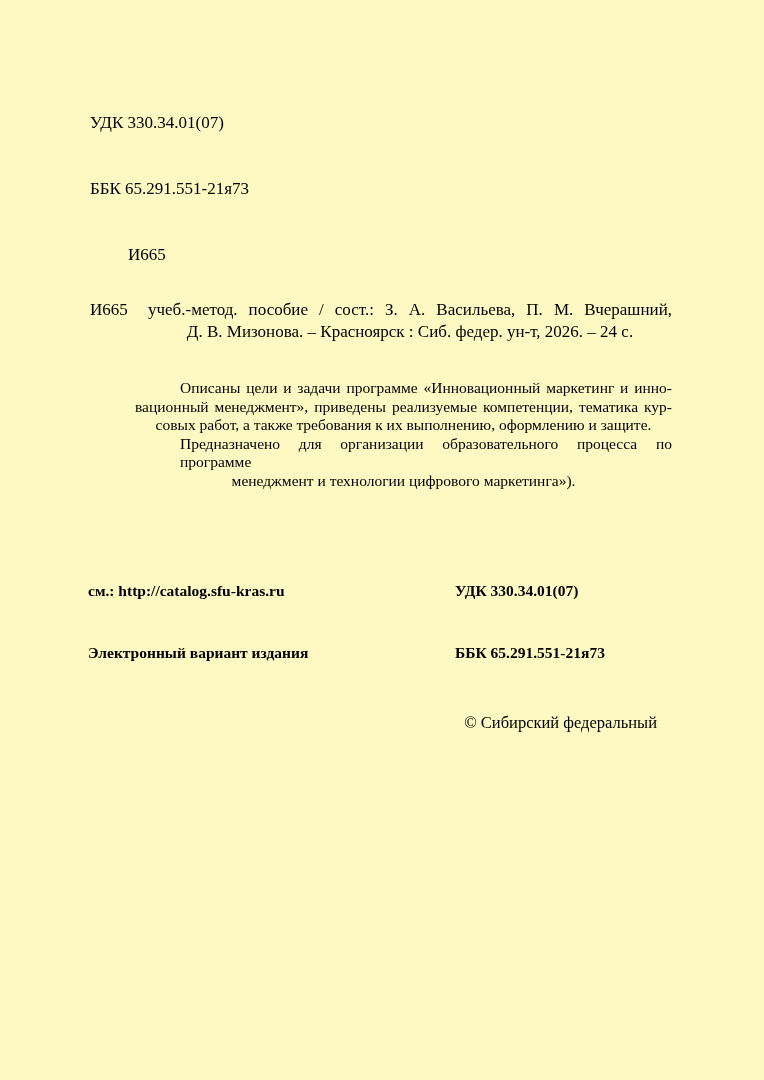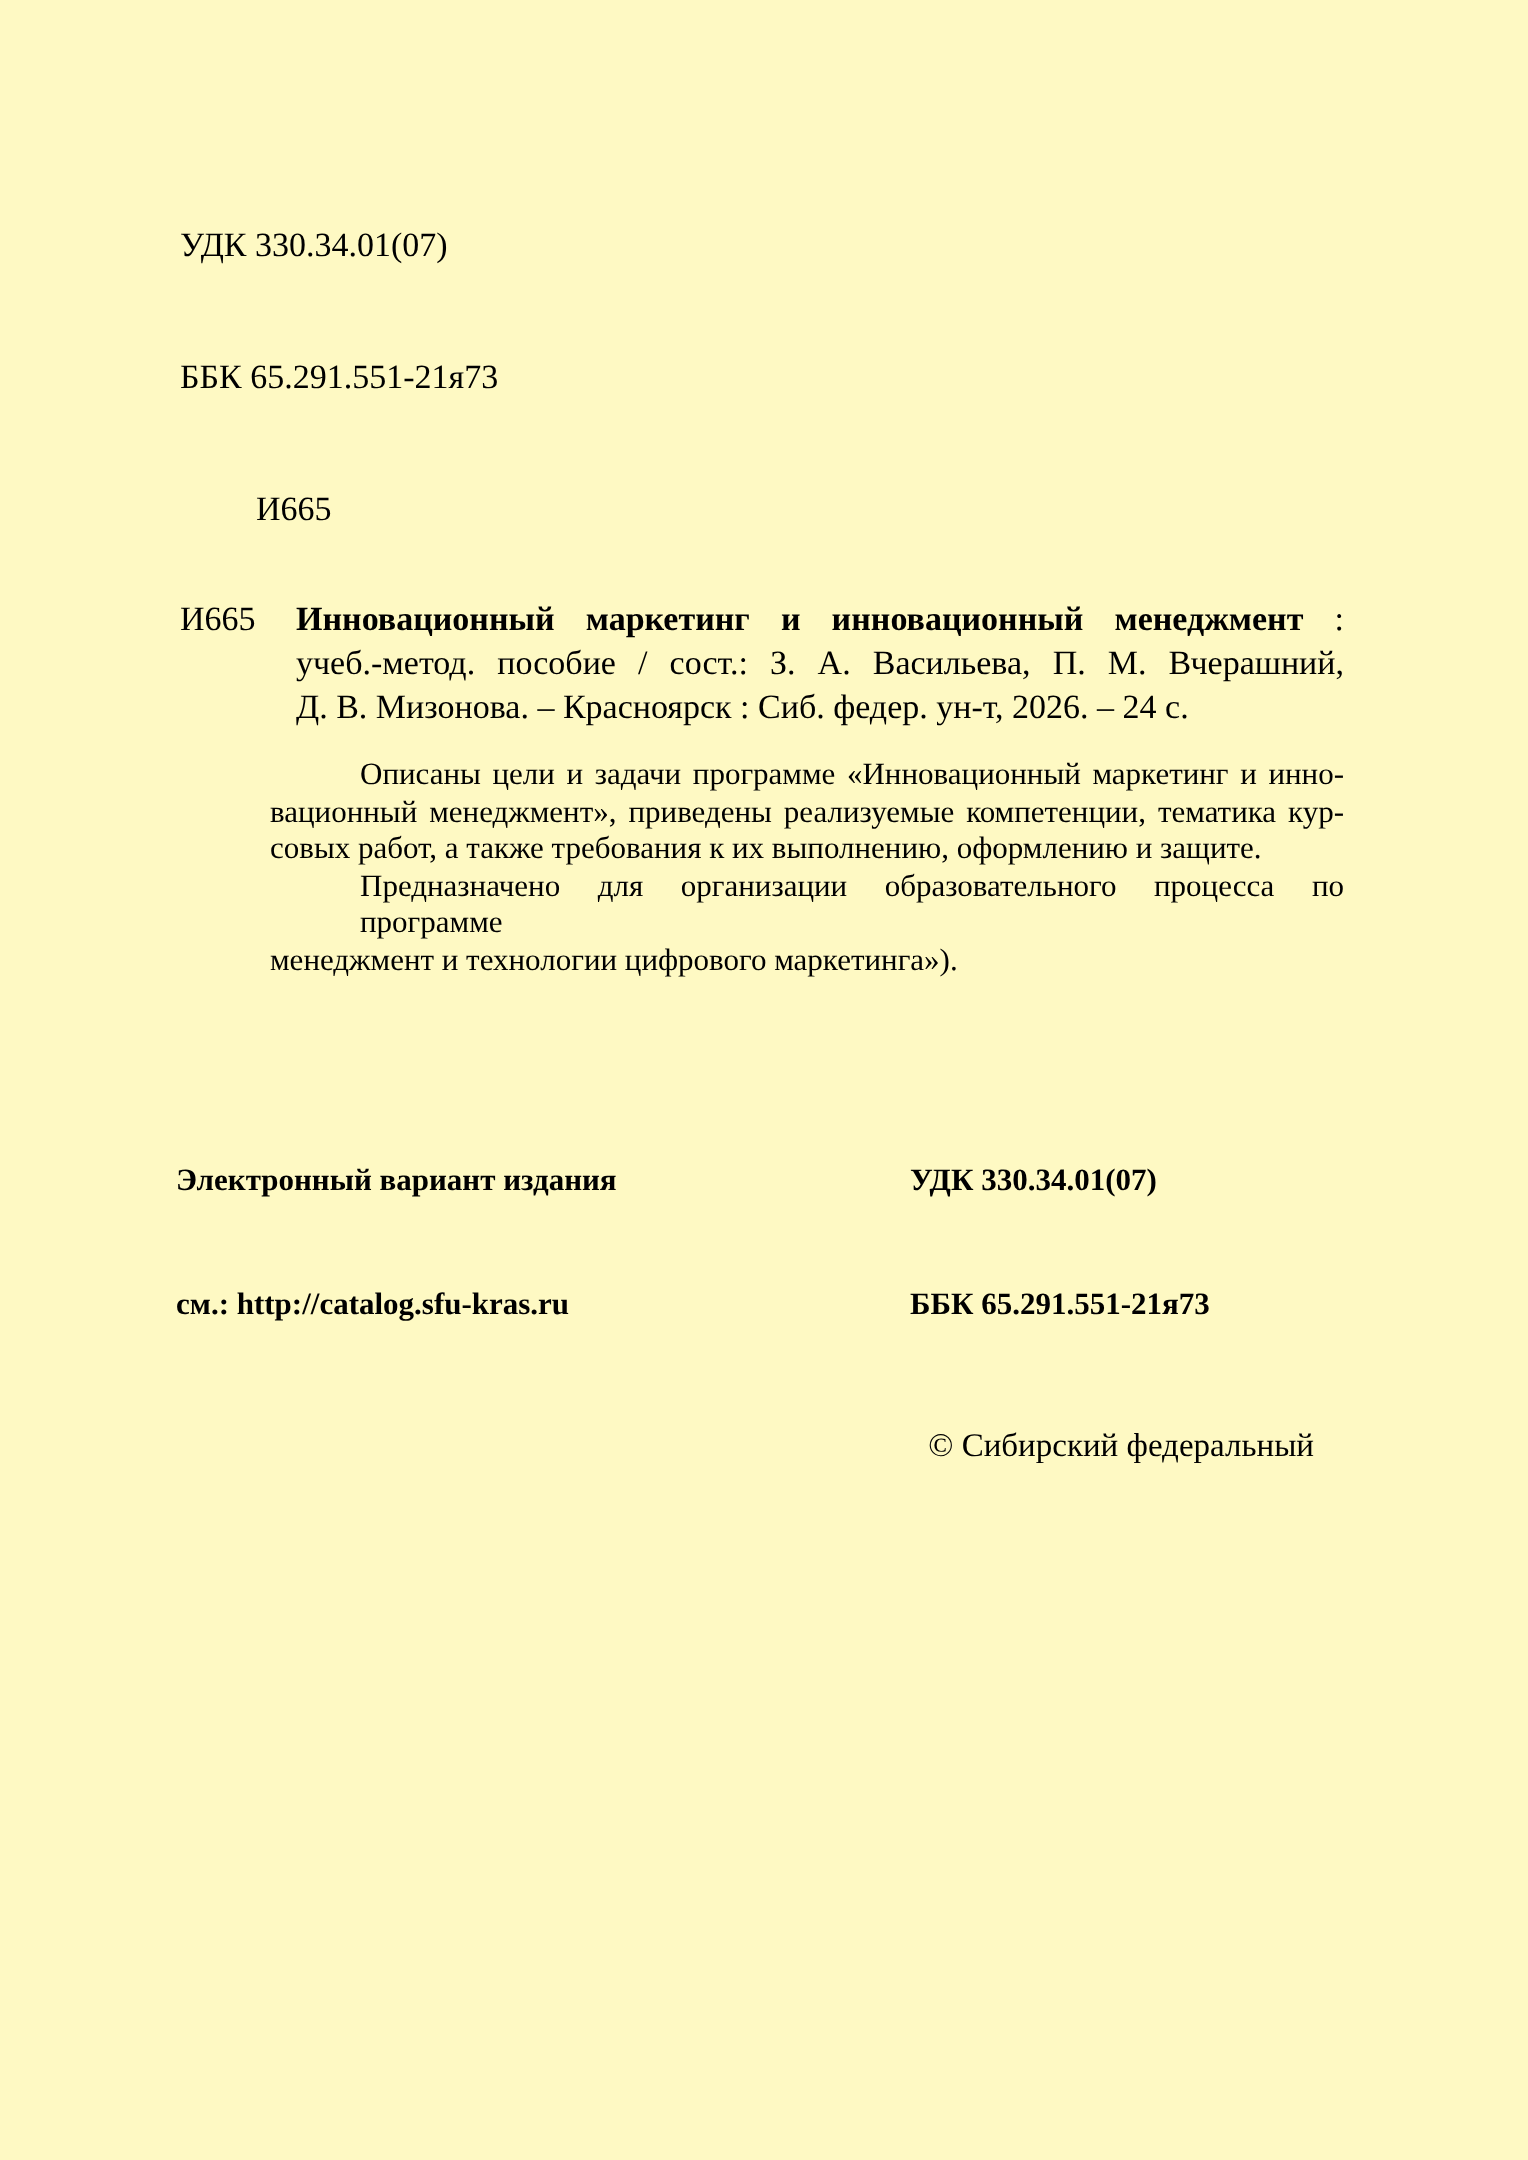--- a/index.html
+++ b/index.html
@@ -46,21 +46,21 @@
     top: 0;
   }
   .biblio .entry {
     margin-left: 58px;
   }
   .jl {
     text-align: justify;
     text-align-last: justify;
   }
   .ll {
-    text-align: left;
+    text-align: center;
   }
 
   
   .annotation {
     position: absolute;
     left: 135px;
     top: 379px;
     width: 537px;
     font-size: 15.5px;
     line-height: 18.6px;
@@ -109,41 +109,40 @@
 
   <div class="top-ids">
     <span class="idline">УДК 330.34.01(07)</span>
     <span class="idline">ББК 65.291.551-21я73</span>
     <span class="sign">И665</span>
   </div>
 
   <div class="biblio">
     <span class="label">И665</span>
     <div class="entry">
-      <div class="jl"><b>Инновационный маркетинг и инновационный менеджмент</b><span> :</span></div>
       <div class="jl">учеб.-метод. пособие / сост.: З. А. Васильева, П. М. Вчерашний,</div>
       <div class="ll">Д. В. Мизонова. – Красноярск : Сиб. федер. ун-т, 2026. – 24 с.</div>
     </div>
   </div>
 
   <div class="annotation">
     <div>
       <div class="jl indent">Описаны цели и задачи программе «Инновационный маркетинг и инно-</div>
       <div class="jl">вационный менеджмент», приведены реализуемые компетенции, тематика кур-</div>
       <div class="ll">совых работ, а также требования к их выполнению, оформлению и защите.</div>
     </div>
     <div>
       <div class="jl indent">Предназначено для организации образовательного процесса по программе</div>
       <div class="ll">менеджмент и технологии цифрового маркетинга»).</div>
     </div>
   </div>
 
   <div class="edition-left">
+    <span class="edline">см.: http://catalog.sfu-kras.ru</span>
     <span class="edline">Электронный вариант издания</span>
-    <span class="edline">см.: http://catalog.sfu-kras.ru</span>
   </div>
   <div class="edition-right">
     <span class="edline">УДК 330.34.01(07)</span>
     <span class="edline">ББК 65.291.551-21я73</span>
   </div>
 
   <div class="copyright">
     <span class="cline">© Сибирский федеральный</span>
   </div>
 

